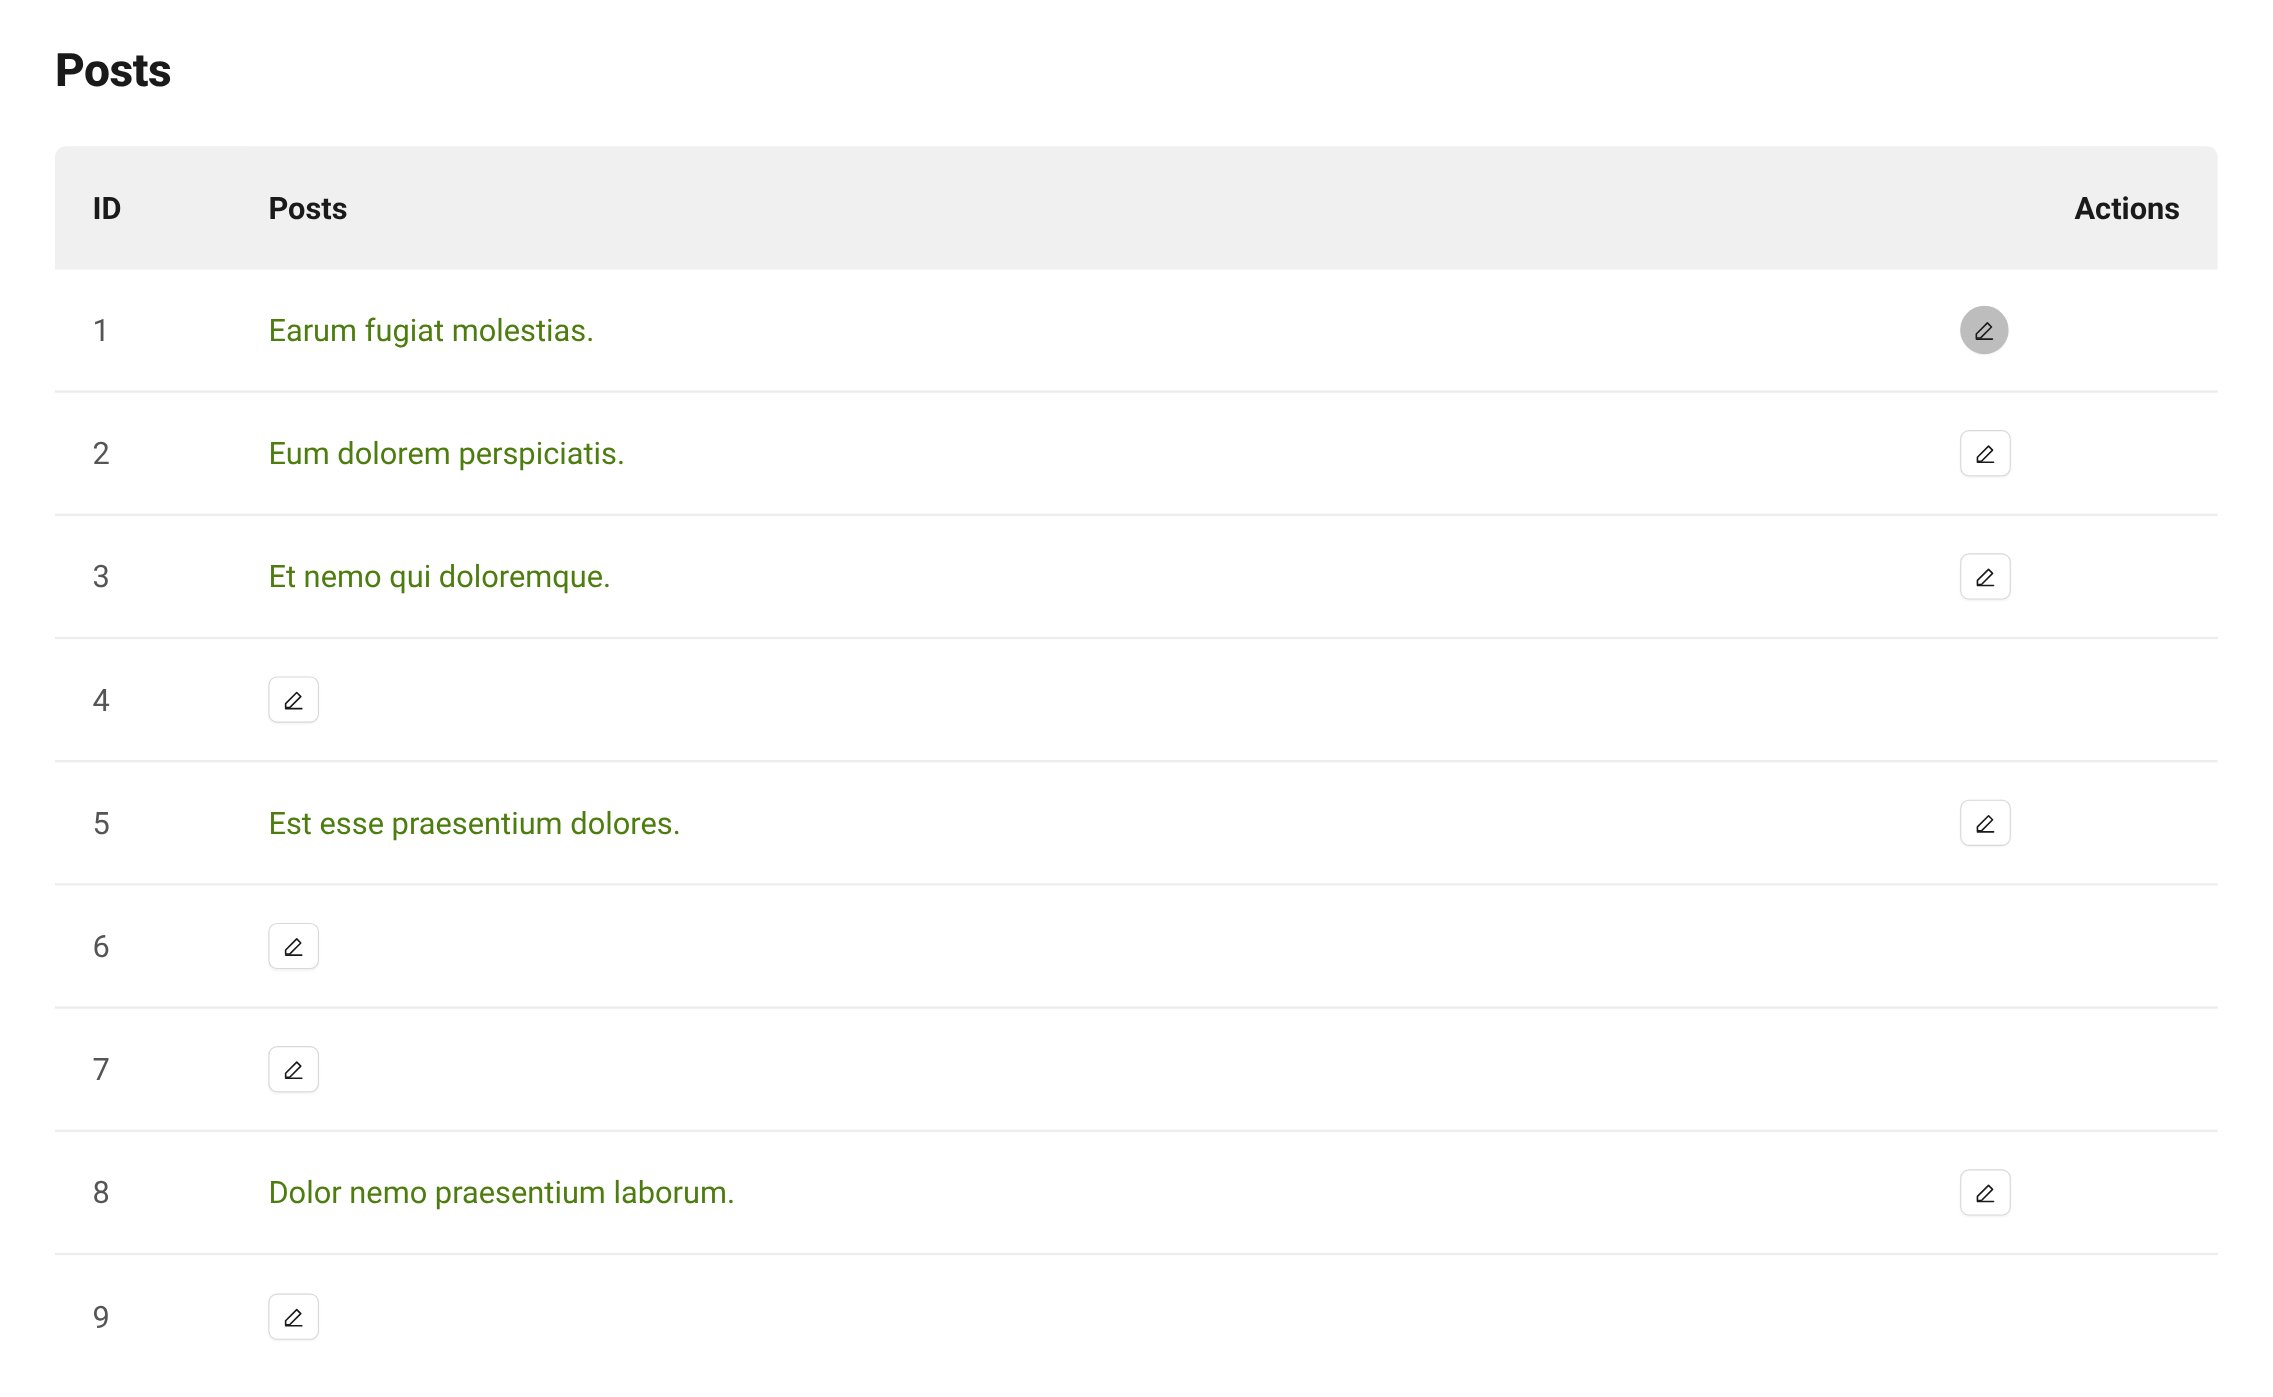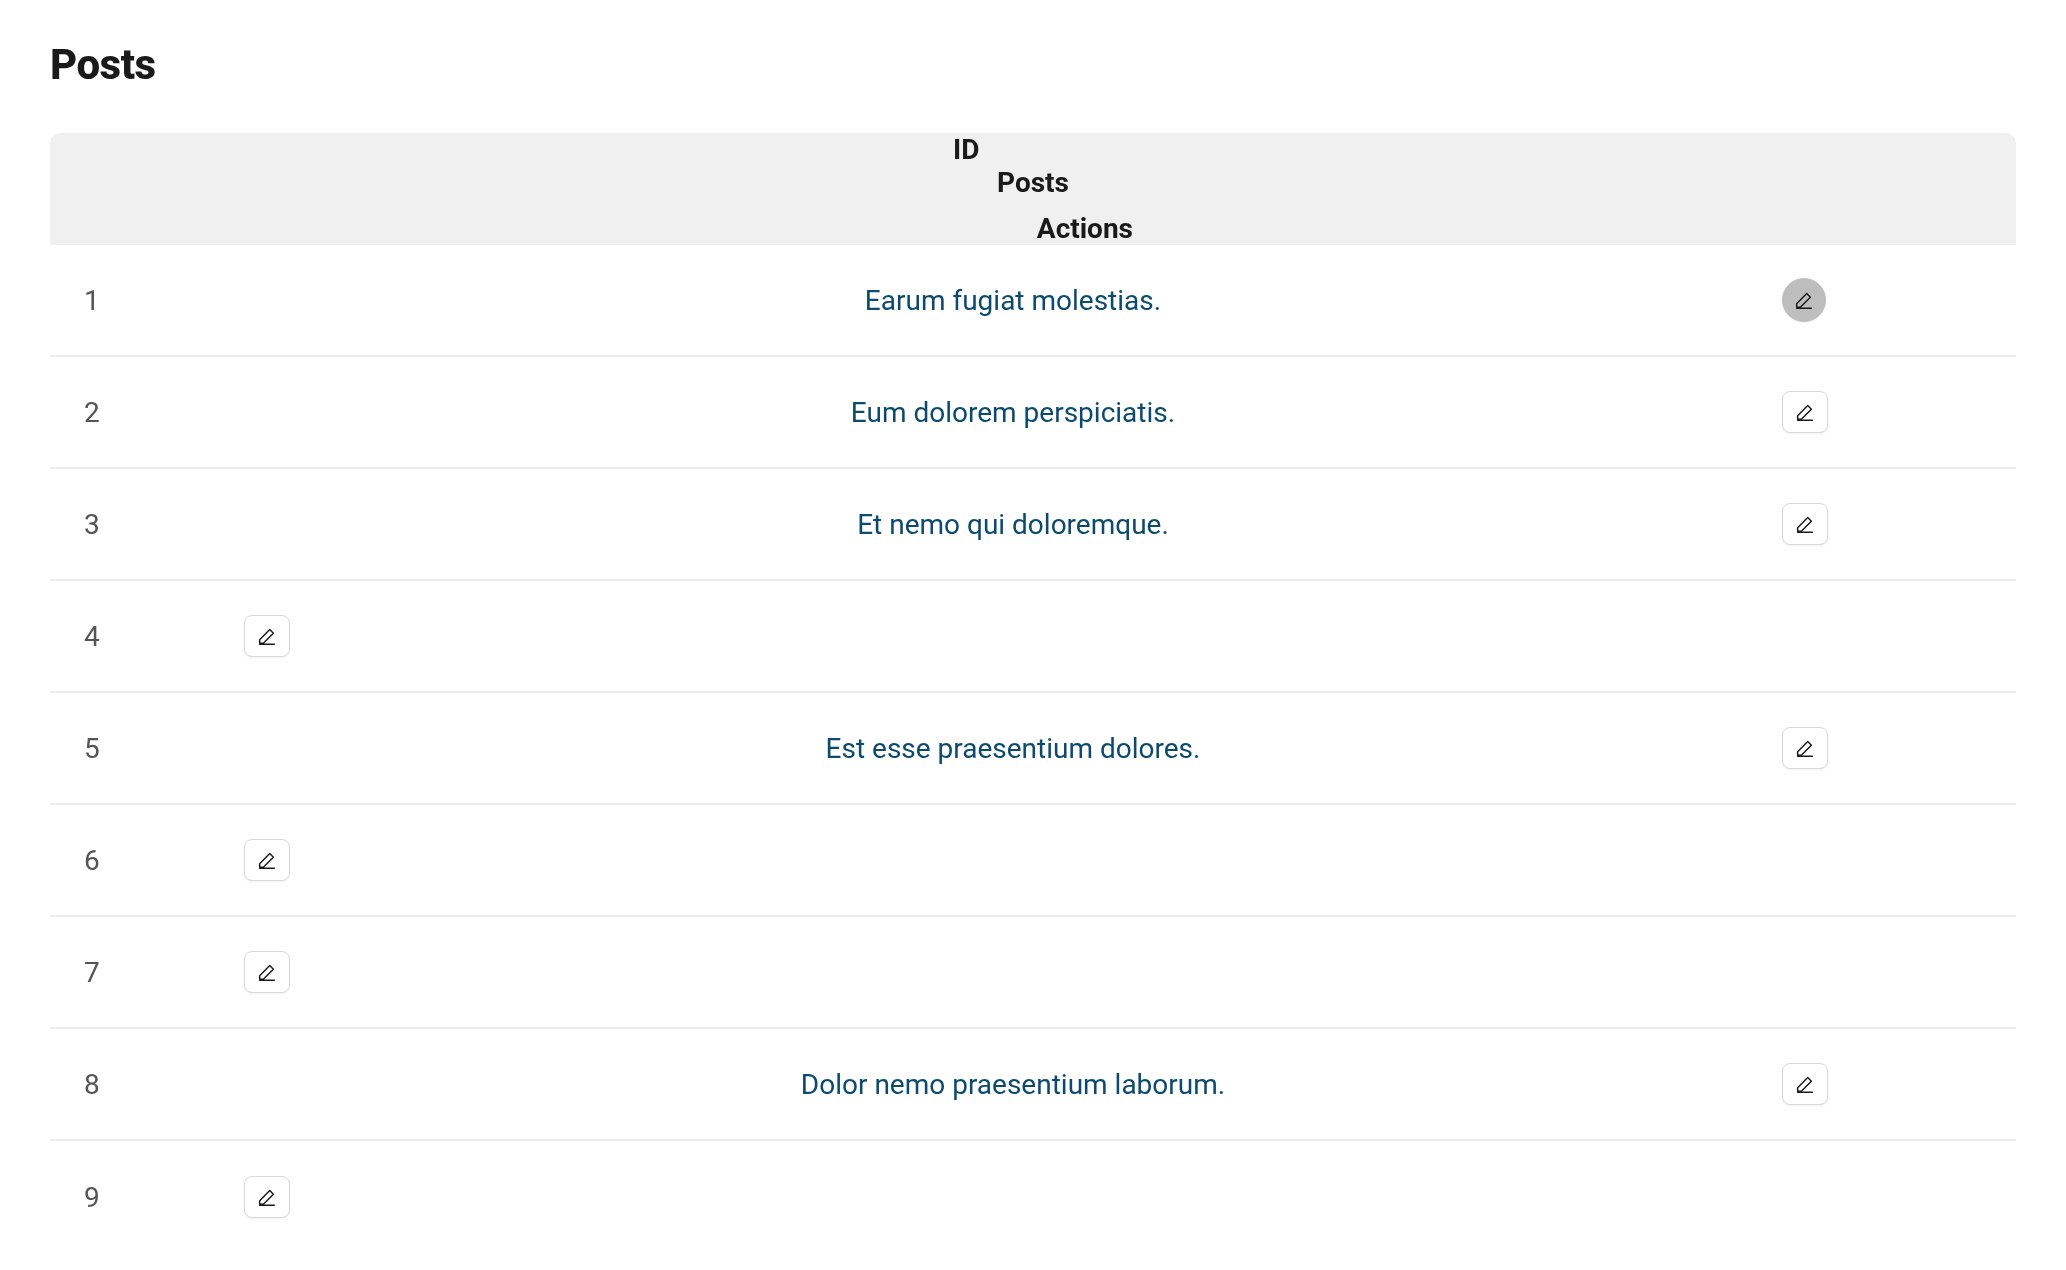--- a/index.html
+++ b/index.html
@@ -24,21 +24,20 @@
   .table-container {
     width: 100%;
   }
   .table-header {
     display: flex;
     align-items: center;
     background: #f0f0f0;
     border-radius: 10px 10px 0 0;
     padding: 0 34px;
     height: 112px;
-    flex-direction: column;
   }
   .col-id {
     width: 160px;
     flex-shrink: 0;
   }
   .col-title {
     flex: 1;
   }
   .col-actions {
     width: 200px;
@@ -67,22 +66,21 @@
     width: 160px;
     flex-shrink: 0;
     font-size: 28px;
     font-weight: 400;
     color: #555;
   }
   .cell-title {
     flex: 1;
     font-size: 28px;
     font-weight: 400;
-    color: #0c4a6e;
-    text-align: center;
+    color: #4d7c0f;
   }
   .cell-actions {
     width: 200px;
     flex-shrink: 0;
     text-align: left;
   }
   .edit-btn {
     display: inline-flex;
     align-items: center;
     justify-content: center;

